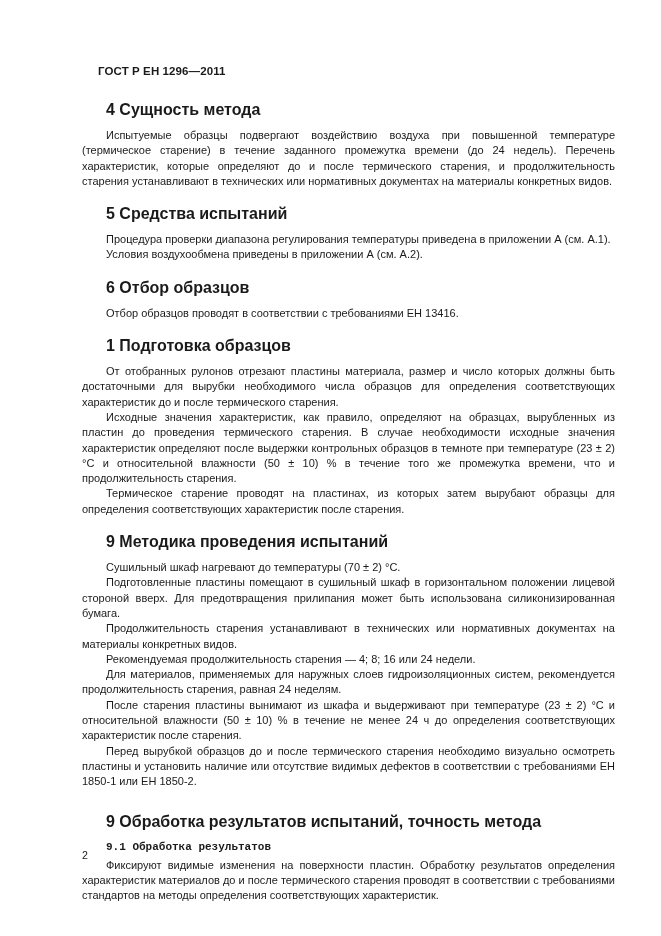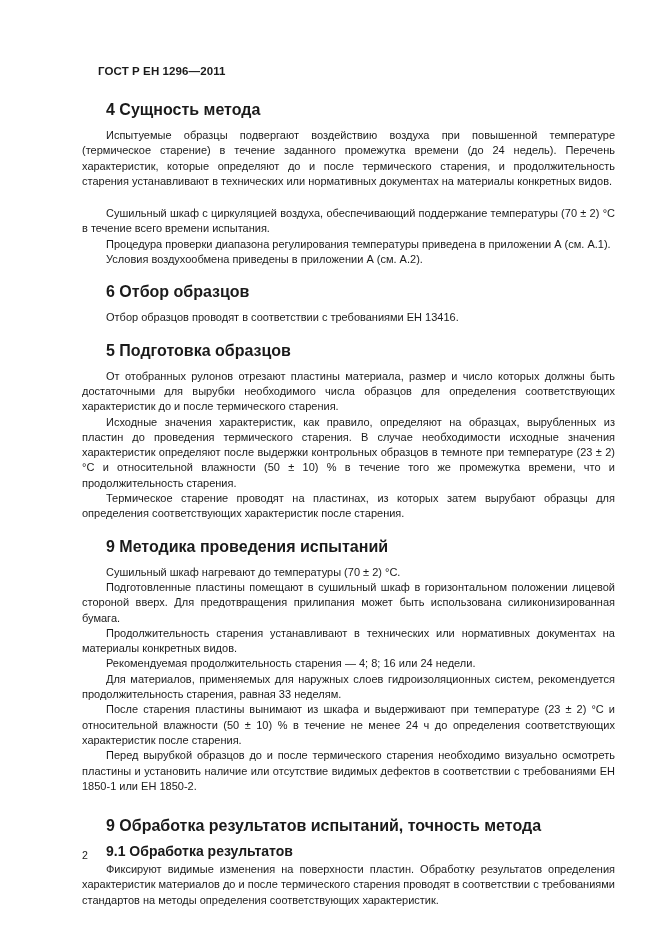--- a/index.html
+++ b/index.html
@@ -5,65 +5,65 @@
   html, body { margin: 0; padding: 0; background: #ffffff; }
   body { width: 661px; height: 936px; position: relative; overflow: hidden; }
   .page {
     position: absolute; left: 82px; top: 65px; width: 533px;
     font-family: "Liberation Sans", sans-serif; color: #1a1a1a;
   }
   .doc-header { font-weight: bold; font-size: 11.5px; margin: 0 0 25px 0; letter-spacing: 0.1px; padding-left: 16px; }
   h2 {
     font-size: 16px; font-weight: bold; margin: 0 0 10px 24px; line-height: 16px;
   }
-  h3 { font-size: 14px; font-weight: bold; margin: 0 0 4px 24px; line-height: 14px; }
+  h3 { font-size: 11px; font-weight: bold; margin: 0 0 4px 24px; line-height: 14px; font-family: Liberation Mono, monospace; }
   p {
     font-size: 11px; line-height: 15.3px; margin: 0; text-indent: 24px;
     text-align: justify; text-align-last: left;
   }
   .section { margin-bottom: 17px; }
   .section p:last-child { margin-bottom: 0; }
   .page-number { position: absolute; left: 82px; top: 849px; font-family: "Liberation Sans", sans-serif; font-size: 10.6px; color: #1a1a1a; }
 </style>
 </head>
 <body>
 
 <div class="page">
   <div class="doc-header">ГОСТ Р ЕН 1296—2011</div>
 
   <div class="section">
     <h2>4  Сущность метода</h2>
     <p>Испытуемые образцы подвергают воздействию воздуха при повышенной температуре (термическое старение) в течение заданного промежутка времени (до 24 недель). Перечень характеристик, которые определяют до и после термического старения, и продолжительность старения устанавливают в технических или нормативных документах на материалы конкретных видов.</p>
   </div>
 
   <div class="section">
-    <p>Сушильный шкаф с циркуляцией воздуха, обеспечивающий поддержание температуры (70 ± 2) °С в течение всего времени испытания.</p>
+    <h2>5  Средства испытаний</h2>
     <p>Процедура проверки диапазона регулирования температуры приведена в приложении А (см. А.1).</p>
     <p>Условия воздухообмена приведены в приложении А (см. А.2).</p>
   </div>
 
   <div class="section">
     <h2>6  Отбор образцов</h2>
     <p>Отбор образцов проводят в соответствии с требованиями ЕН 13416.</p>
   </div>
 
   <div class="section">
-    <h2>5  Подготовка образцов</h2>
+    <h2>1  Подготовка образцов</h2>
     <p>От отобранных рулонов отрезают пластины материала, размер и число которых должны быть достаточными для вырубки необходимого числа образцов для определения соответствующих характеристик до и после термического старения.</p>
     <p>Исходные значения характеристик, как правило, определяют на образцах, вырубленных из пластин до проведения термического старения. В случае необходимости исходные значения характеристик определяют после выдержки контрольных образцов в темноте при температуре (23 ± 2) °С и относительной влажности (50 ± 10) % в течение того же промежутка времени, что и продолжительность старения.</p>
     <p>Термическое старение проводят на пластинах, из которых затем вырубают образцы для определения соответствующих характеристик после старения.</p>
   </div>
 
   <div class="section">
     <h2>9  Методика проведения испытаний</h2>
     <p>Сушильный шкаф нагревают до температуры (70 ± 2) °С.</p>
     <p>Подготовленные пластины помещают в сушильный шкаф в горизонтальном положении лицевой стороной вверх. Для предотвращения прилипания может быть использована силиконизированная бумага.</p>
     <p>Продолжительность старения устанавливают в технических или нормативных документах на материалы конкретных видов.</p>
     <p>Рекомендуемая продолжительность старения — 4; 8; 16 или 24 недели.</p>
-    <p>Для материалов, применяемых для наружных слоев гидроизоляционных систем, рекомендуется продолжительность старения, равная 33 неделям.</p>
+    <p>Для материалов, применяемых для наружных слоев гидроизоляционных систем, рекомендуется продолжительность старения, равная 24 неделям.</p>
     <p>После старения пластины вынимают из шкафа и выдерживают при температуре (23 ± 2) °С и относительной влажности (50 ± 10) % в течение не менее 24 ч до определения соответствующих характеристик после старения.</p>
     <p>Перед вырубкой образцов до и после термического старения необходимо визуально осмотреть пластины и установить наличие или отсутствие видимых дефектов в соответствии с требованиями ЕН 1850-1 или ЕН 1850-2.</p>
   </div>
 
   <div class="section" style="margin-top:24px;">
     <h2>9  Обработка результатов испытаний, точность метода</h2>
     <h3>9.1  Обработка результатов</h3>
     <p>Фиксируют видимые изменения на поверхности пластин. Обработку результатов определения характеристик материалов до и после термического старения проводят в соответствии с требованиями стандартов на методы определения соответствующих характеристик.</p>
   </div>
 </div>

